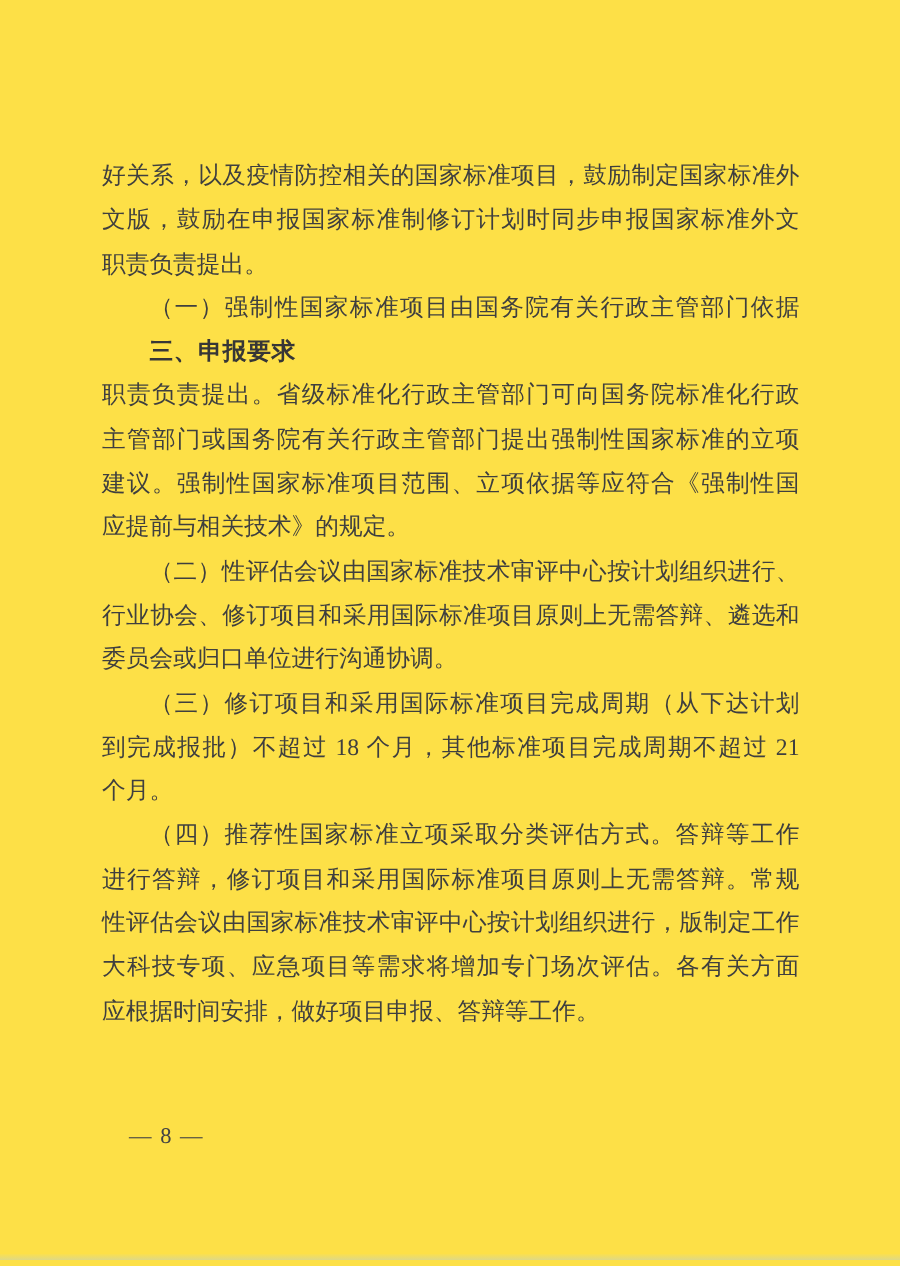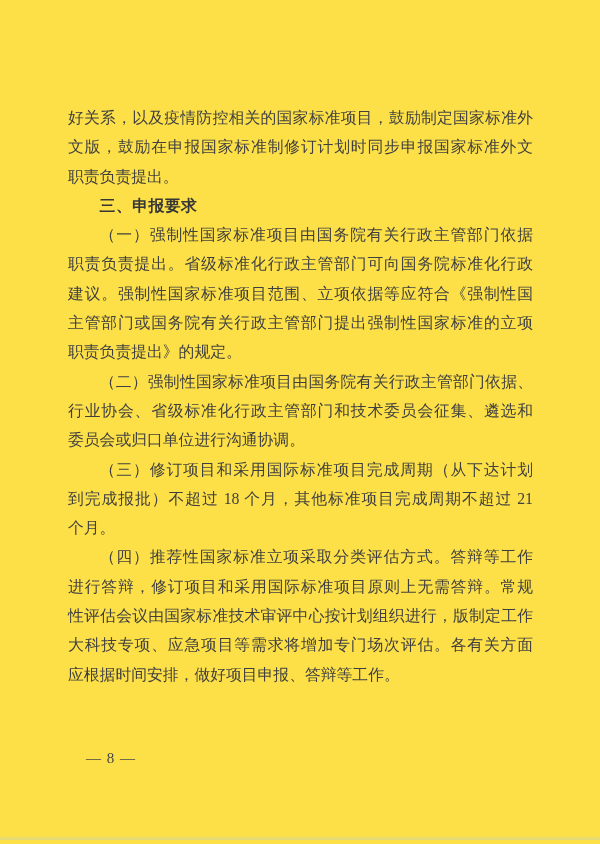--- a/index.html
+++ b/index.html
@@ -63,28 +63,28 @@
   }
 </style>
 </head>
 <body>
 
 <div class="page">
   <div class="text-block">
       <div class="line fill">好关系，以及疫情防控相关的国家标准项目，鼓励制定国家标准外</div>
       <div class="line fill">文版，鼓励在申报国家标准制修订计划时同步申报国家标准外文</div>
       <div class="line">职责负责提出。</div>
+      <div class="line fill indent">（一）强制性国家标准项目由国务院有关行政主管部门依据</div>
       <div class="line heading indent">三、申报要求</div>
-      <div class="line fill indent">（一）强制性国家标准项目由国务院有关行政主管部门依据</div>
       <div class="line fill">职责负责提出。省级标准化行政主管部门可向国务院标准化行政</div>
+      <div class="line fill">主管部门或国务院有关行政主管部门提出强制性国家标准的立项</div>
       <div class="line fill">建议。强制性国家标准项目范围、立项依据等应符合《强制性国</div>
-      <div class="line fill">主管部门或国务院有关行政主管部门提出强制性国家标准的立项</div>
-      <div class="line">职责负责提出》的规定。</div>
-      <div class="line fill indent">（二）强制性国家标准项目由国务院有关行政主管部门依据、</div>
-      <div class="line fill">行业协会、省级标准化行政主管部门和技术委员会征集、遴选和</div>
+      <div class="line">应提前与相关技术》的规定。</div>
+      <div class="line fill indent">（二）性评估会议由国家标准技术审评中心按计划组织进行、</div>
+      <div class="line fill">行业协会、修订项目和采用国际标准项目原则上无需答辩、遴选和</div>
       <div class="line">委员会或归口单位进行沟通协调。</div>
       <div class="line fill indent">（三）修订项目和采用国际标准项目完成周期（从下达计划</div>
       <div class="line fill">到完成报批）不超过 18 个月，其他标准项目完成周期不超过 21</div>
       <div class="line">个月。</div>
       <div class="line fill indent">（四）推荐性国家标准立项采取分类评估方式。答辩等工作</div>
       <div class="line fill">进行答辩，修订项目和采用国际标准项目原则上无需答辩。常规</div>
       <div class="line fill">性评估会议由国家标准技术审评中心按计划组织进行，版制定工作</div>
       <div class="line fill">大科技专项、应急项目等需求将增加专门场次评估。各有关方面</div>
       <div class="line">应根据时间安排，做好项目申报、答辩等工作。</div>
     </div>

